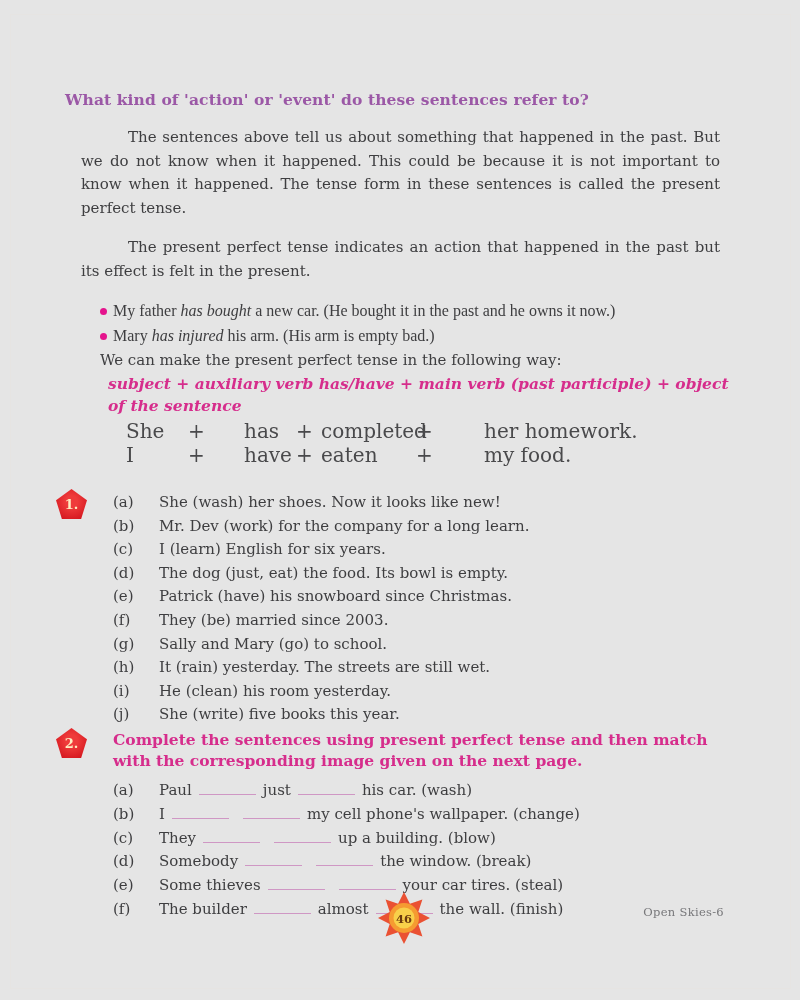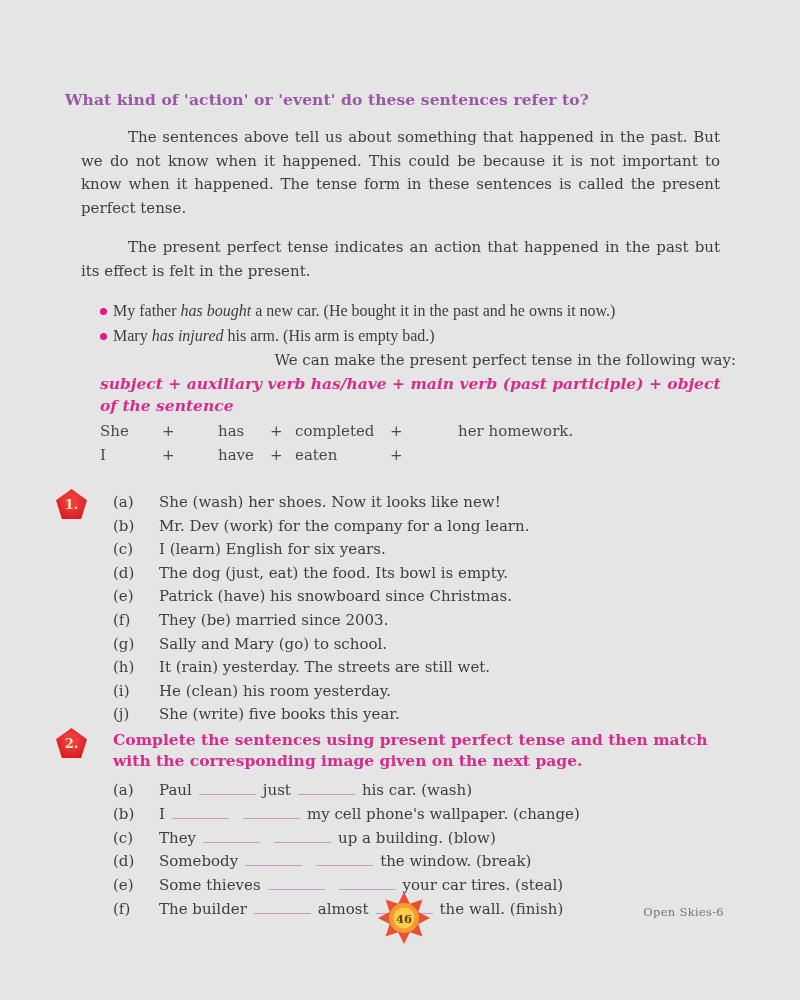--- a/index.html
+++ b/index.html
@@ -24,31 +24,31 @@
   }
   .sub { margin-left:35px; }
 
   .bullet-row { display:flex; font-size:16px; line-height:24.8px;font-family:Liberation Serif, serif; }
   .bullet-dot {
     flex:none; width:7px; height:7px; border-radius:50%;
     background:#e5148d; margin:9px 6px 0 0;
   }
   .it { font-style:italic; }
 
-  .make-line { font-size:15px; line-height:23.5px;text-align:right; }
+  .make-line { font-size:15px; line-height:23.5px; }
 
   .formula {
     color:#d62d8c; font-weight:bold; font-style:italic;
-    font-size:15.5px; line-height:22px; max-width:632px; margin:1px 0 2px 0;
+    font-size:15.5px; line-height:22px; max-width:632px; margin:1px 0 2px 8px;
   }
 
   .pp-table {
-    margin-left:35px; display:grid;
+    margin-left:61px; display:grid;
     grid-template-columns:62px 56px 52px 25px 95px 68px auto;
-    font-size:15px; line-height:24px; color:#49494b;
+    font-size:20px; line-height:24px; color:#49494b;
   }
 
   .exercise { position:relative; margin-left:48px; }
   .ex1 { margin-top:24px; }
   .ex2 { margin-top:3px; }
   .badge {
     position:absolute; left:-57px; top:-2px; width:31px; height:30px;
     clip-path:polygon(50% 0%, 100% 37%, 81% 100%, 19% 100%, 0% 37%);
     background:radial-gradient(circle at 50% 42%, #ef3b3b 25%, #cf1019 95%);
     display:flex; align-items:center; justify-content:center;
@@ -108,20 +108,21 @@
       <span>+</span>
       <span>completed</span>
       <span>+</span>
       <span>her homework.</span>
       <span>I</span>
       <span>+</span>
       <span>have</span>
       <span>+</span>
       <span>eaten</span>
       <span>+</span>
+      <span>my food.</span>
     </div>
 
     <div class="exercise ex1">
       <div class="badge">1.</div>
       <div>
         <div class="ex-row">
             <span class="lbl">(a)</span>
             <span>She (wash) her shoes. Now it looks like new!</span>
           </div>
         <div class="ex-row">

